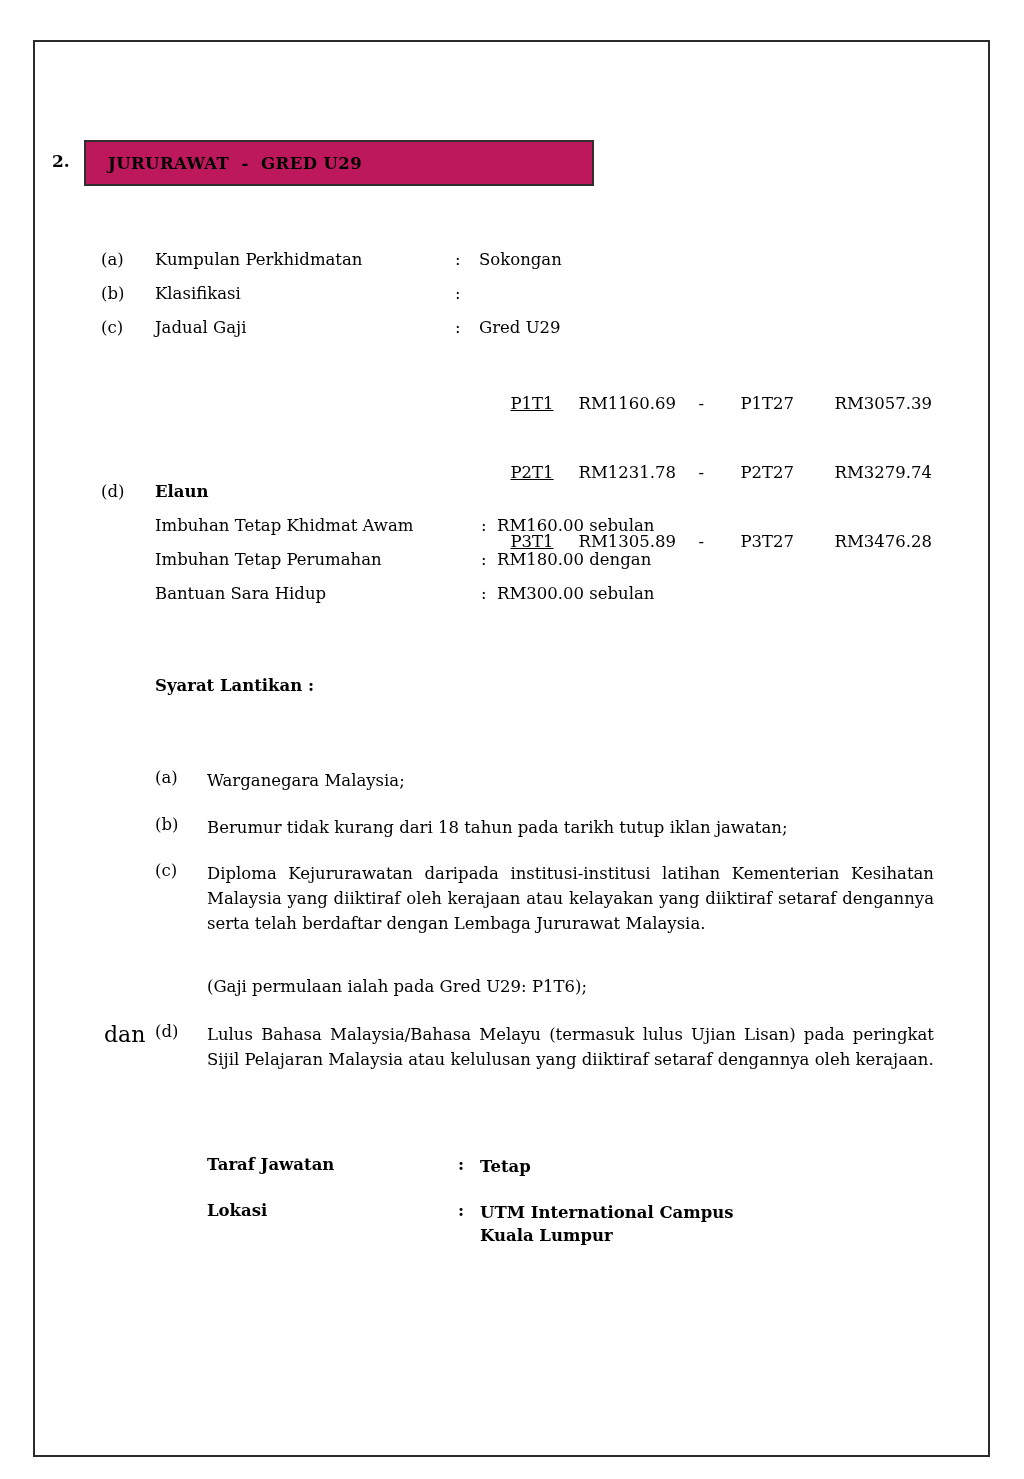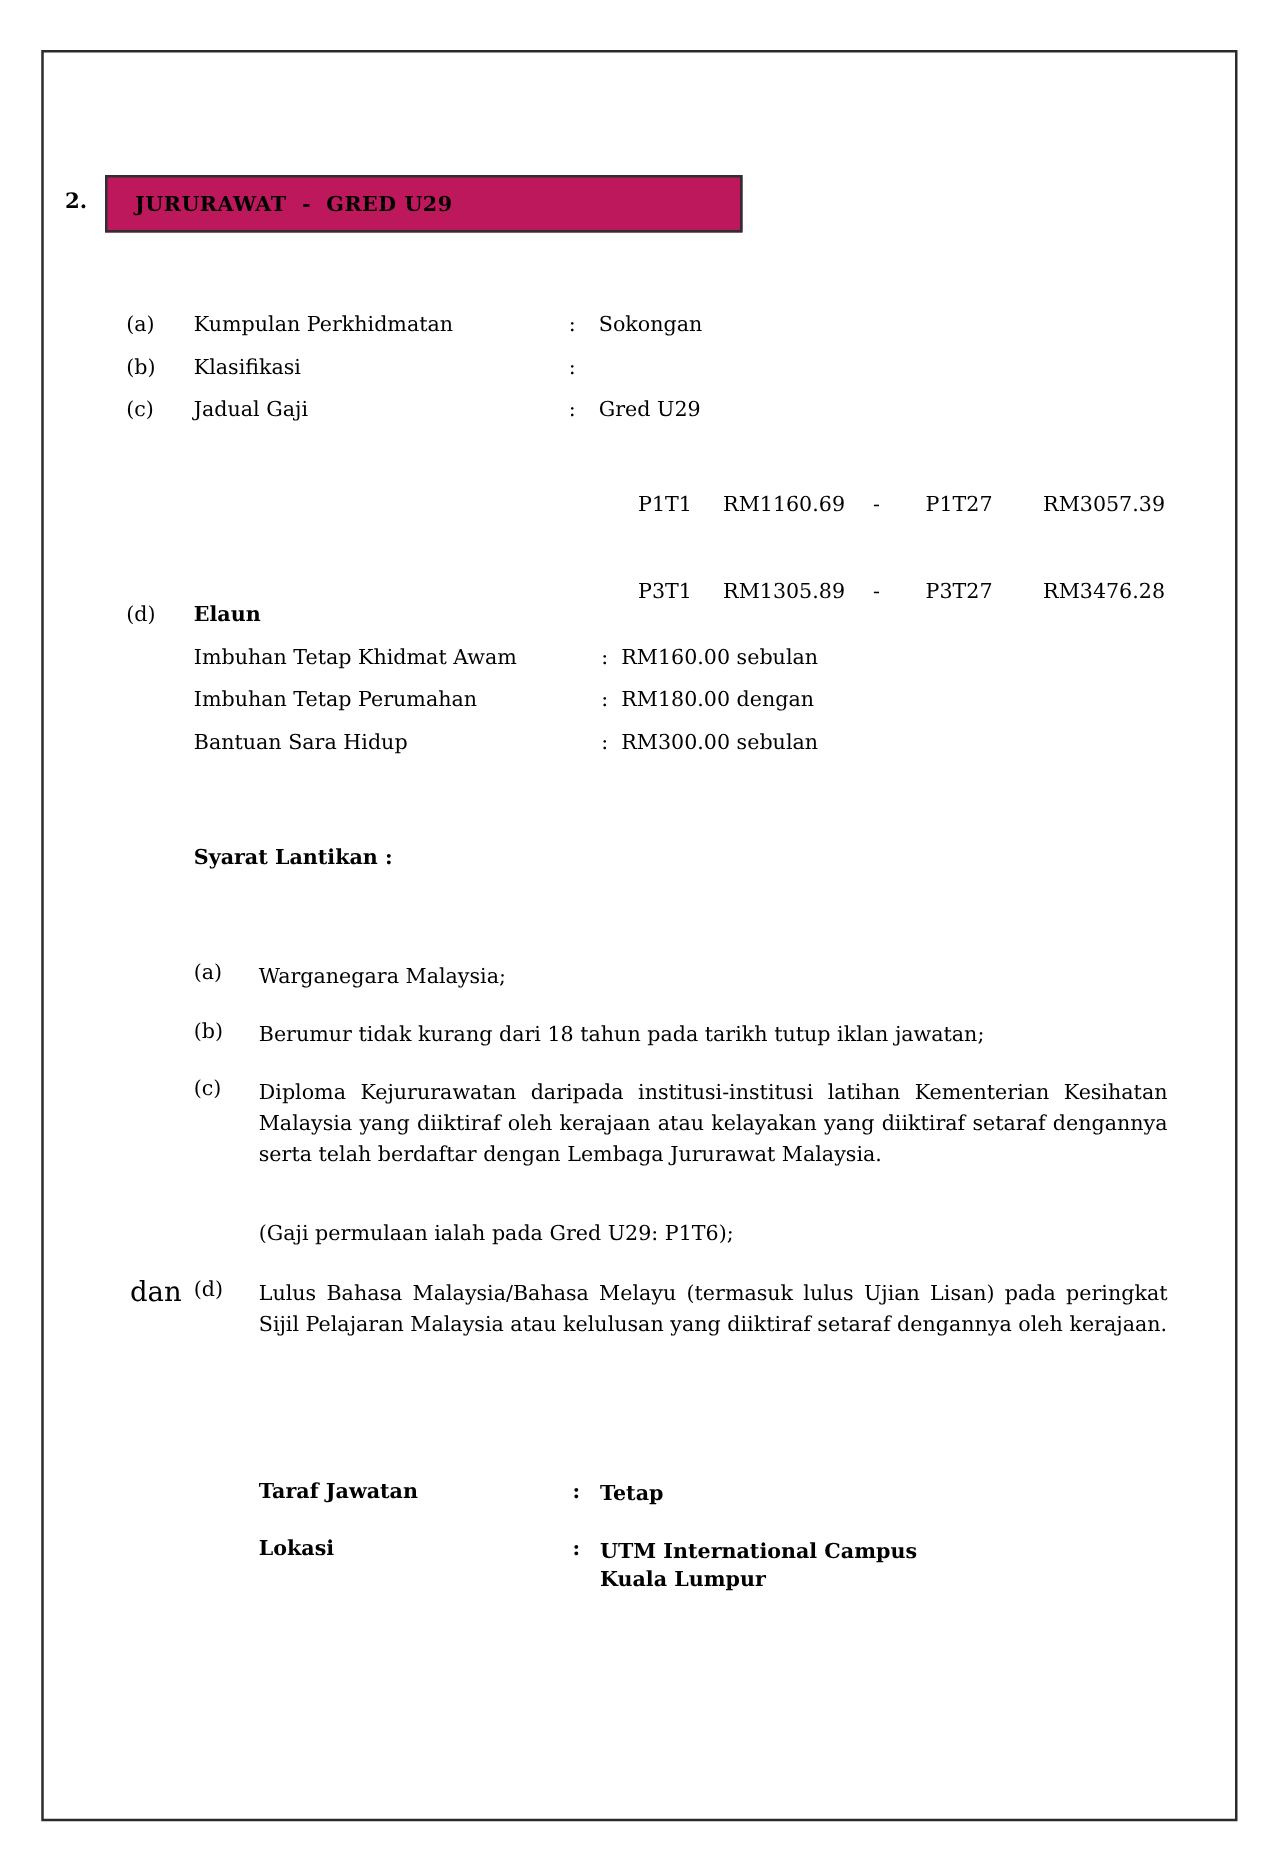--- a/index.html
+++ b/index.html
@@ -113,21 +113,21 @@
   .salary-block {
     position: absolute;
     left: 479px;
     top: 369px;
     font-size: 16.5px;
     line-height: 23px;
   }
   .salary-row {
     white-space: pre;
   }
-  .sal-c1 { display: inline-block; width: 68px; }
+  .sal-c1 { display: inline-block; width: 68px; text-decoration: underline; }
   .sal-c2 { display: inline-block; width: 120px; }
   .sal-c3 { display: inline-block; width: 42px; }
   .sal-c4 { display: inline-block; width: 94px; }
   .sal-c5 { display: inline-block; }
 
   
   .elaun-block {
     position: absolute;
     left: 0;
     top: 482px;
@@ -227,21 +227,20 @@
   .cond-c { top: 861px; }
   .cond-gaji { top: 974px; }
   .cond-d { top: 1022px; }
 
   
   .footer-block {
     position: absolute;
     left: 0;
     top: 1155px;
     width: 1024px;
-    margin-top: 28px;
   }
   .f-row { position: relative; }
   .f-label {
     position: absolute;
     left: 207px;
     top: 0;
     font-size: 16.5px;
     font-weight: bold;
     white-space: nowrap;
   }
@@ -297,20 +296,23 @@
       <span class="d-label">Jadual Gaji</span>
       <span class="d-colon">:</span>
       <span class="d-value">Gred U29</span>
     </div>
 
   </div>
 
   <div class="salary-block">
     <div class="salary-row">
       <span class="sal-c1">P1T1</span><span class="sal-c2">RM1160.69</span><span class="sal-c3">-</span><span class="sal-c4">P1T27</span><span class="sal-c5">RM3057.39</span>
+    </div>
+    <div class="salary-row">
+      <span class="sal-c1">P2T1</span><span class="sal-c2">RM1231.78</span><span class="sal-c3">-</span><span class="sal-c4">P2T27</span><span class="sal-c5">RM3279.74</span>
     </div>
     <div class="salary-row">
       <span class="sal-c1">P3T1</span><span class="sal-c2">RM1305.89</span><span class="sal-c3">-</span><span class="sal-c4">P3T27</span><span class="sal-c5">RM3476.28</span>
     </div>
   </div>
 
   <div class="elaun-block">
     <span class="elaun-mark">(d)</span>
     <span class="elaun-title">Elaun</span>
 

